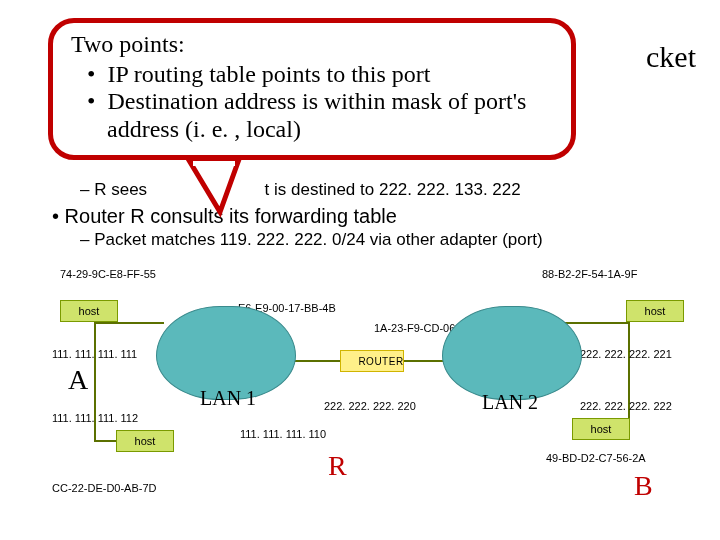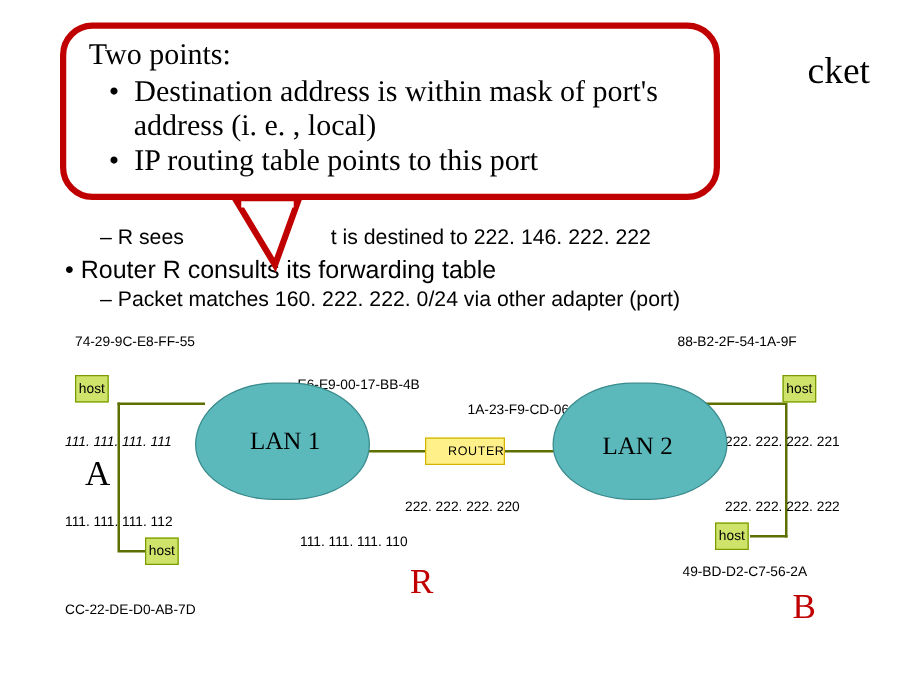--- a/index.html
+++ b/index.html
@@ -60,21 +60,21 @@
       position: absolute;
       top: 260px; left: 52px;
       width: 620px; height: 244px;
       font-family: Arial, sans-serif;
       font-size: 11px;
       color: #000;
     }
     .diagram .label { position: absolute; white-space: nowrap; }
     .host-box {
       position: absolute;
-      width: 27px; height: 22px;
+      width: 58px; height: 22px;
       border: 1px solid #7a9a00;
       background: #cfe36b;
       display: flex; align-items: center; justify-content: center;
       font-size: 11px;
     }
     .cloud {
       position: absolute;
       width: 140px; height: 94px;
       background: #5bb9bb;
       border: 1px solid #3a8a8c;
@@ -88,20 +88,21 @@
       background: #fff089;
       display: flex; align-items: center; justify-content: center;
       font-size: 10px; letter-spacing: 0.5px;
       z-index: 2;
     }
     .lan-label {
       position: absolute;
       font-family: "Times New Roman", serif;
       font-size: 20px;
       z-index: 4;
+      margin-top: 45px;
     }
     .big-letter {
       position: absolute;
       font-family: "Times New Roman", serif;
       font-size: 28px;
       z-index: 4;
     }
     .wire {
       position: absolute;
       background: #5b7000;
@@ -110,31 +111,31 @@
   </style>
 </head>
 <body>
 
 <div class="bg-title-frag">cket</div>
 
 <div class="body-text">
   <div class="sub">
     <span>R sees</span>
     <span style="display:inline-block; width:108px;"></span>
-    <span>t is destined to 222. 146. 222. 222</span>
+    <span>t is destined to 222. 222. 133. 222</span>
   </div>
   <div class="lvl1">Router R consults its forwarding table</div>
-  <div class="sub">Packet matches 160. 222. 222. 0/24 via other adapter (port)</div>
+  <div class="sub">Packet matches 119. 222. 222. 0/24 via other adapter (port)</div>
 </div>
 
 <div class="callout">
   <div class="callout-line1">Two points:</div>
   <ul>
+    <li>IP routing table points to this port</li>
     <li>Destination address is within mask of port's address (i. e. , local)</li>
-    <li>IP routing table points to this port</li>
   </ul>
 </div>
 <div class="callout-pointer">
   <svg width="80" height="60">
     <polygon points="0,0 48,0 30,50" fill="#fff" stroke="#c00000" stroke-width="5"></polygon>
     <polygon points="3,-1 45,-1 45,4 3,4" fill="#fff"></polygon>
   </svg>
 </div>
 
 <div class="diagram">
@@ -146,21 +147,21 @@
   <div class="wire" style="top:100px; left:350px; width:48px; height:2px;"></div>
   <div class="wire" style="top:62px; left:512px; width:64px; height:2px;"></div>
   <div class="wire" style="top:62px; left:576px; width:2px; height:108px;"></div>
   <div class="wire" style="top:168px; left:548px; width:30px; height:2px;"></div>
 
   <div class="cloud" style="top:46px; left:104px;"></div>
   <div class="cloud" style="top:46px; left:390px;"></div>
 
   <div class="label" style="top:8px; left:8px;">74-29-9C-E8-FF-55</div>
   <div class="host-box" style="top:40px; left:8px;">host</div>
-  <div class="label" style="top:88px; left:0px;font-style:italic;">111. 111. 111. 111</div>
+  <div class="label" style="top:88px; left:0px;">111. 111. 111. 111</div>
   <div class="big-letter" style="top:104px; left:16px;">A</div>
 
   <div class="label" style="top:152px; left:0px;text-align:center;">111. 111. 111. 112</div>
   <div class="host-box" style="top:170px; left:64px;">host</div>
   <div class="label" style="top:222px; left:0px;">CC-22-DE-D0-AB-7D</div>
 
   <div class="label" style="top:42px; left:186px;">E6-E9-00-17-BB-4B</div>
   <div class="label" style="top:62px; left:322px;">1A-23-F9-CD-06-9B</div>
   <div class="router-box" style="top:90px; left:288px;padding-left:18px;">ROUTER</div>
   <div class="label" style="top:140px; left:272px;">222. 222. 222. 220</div>

